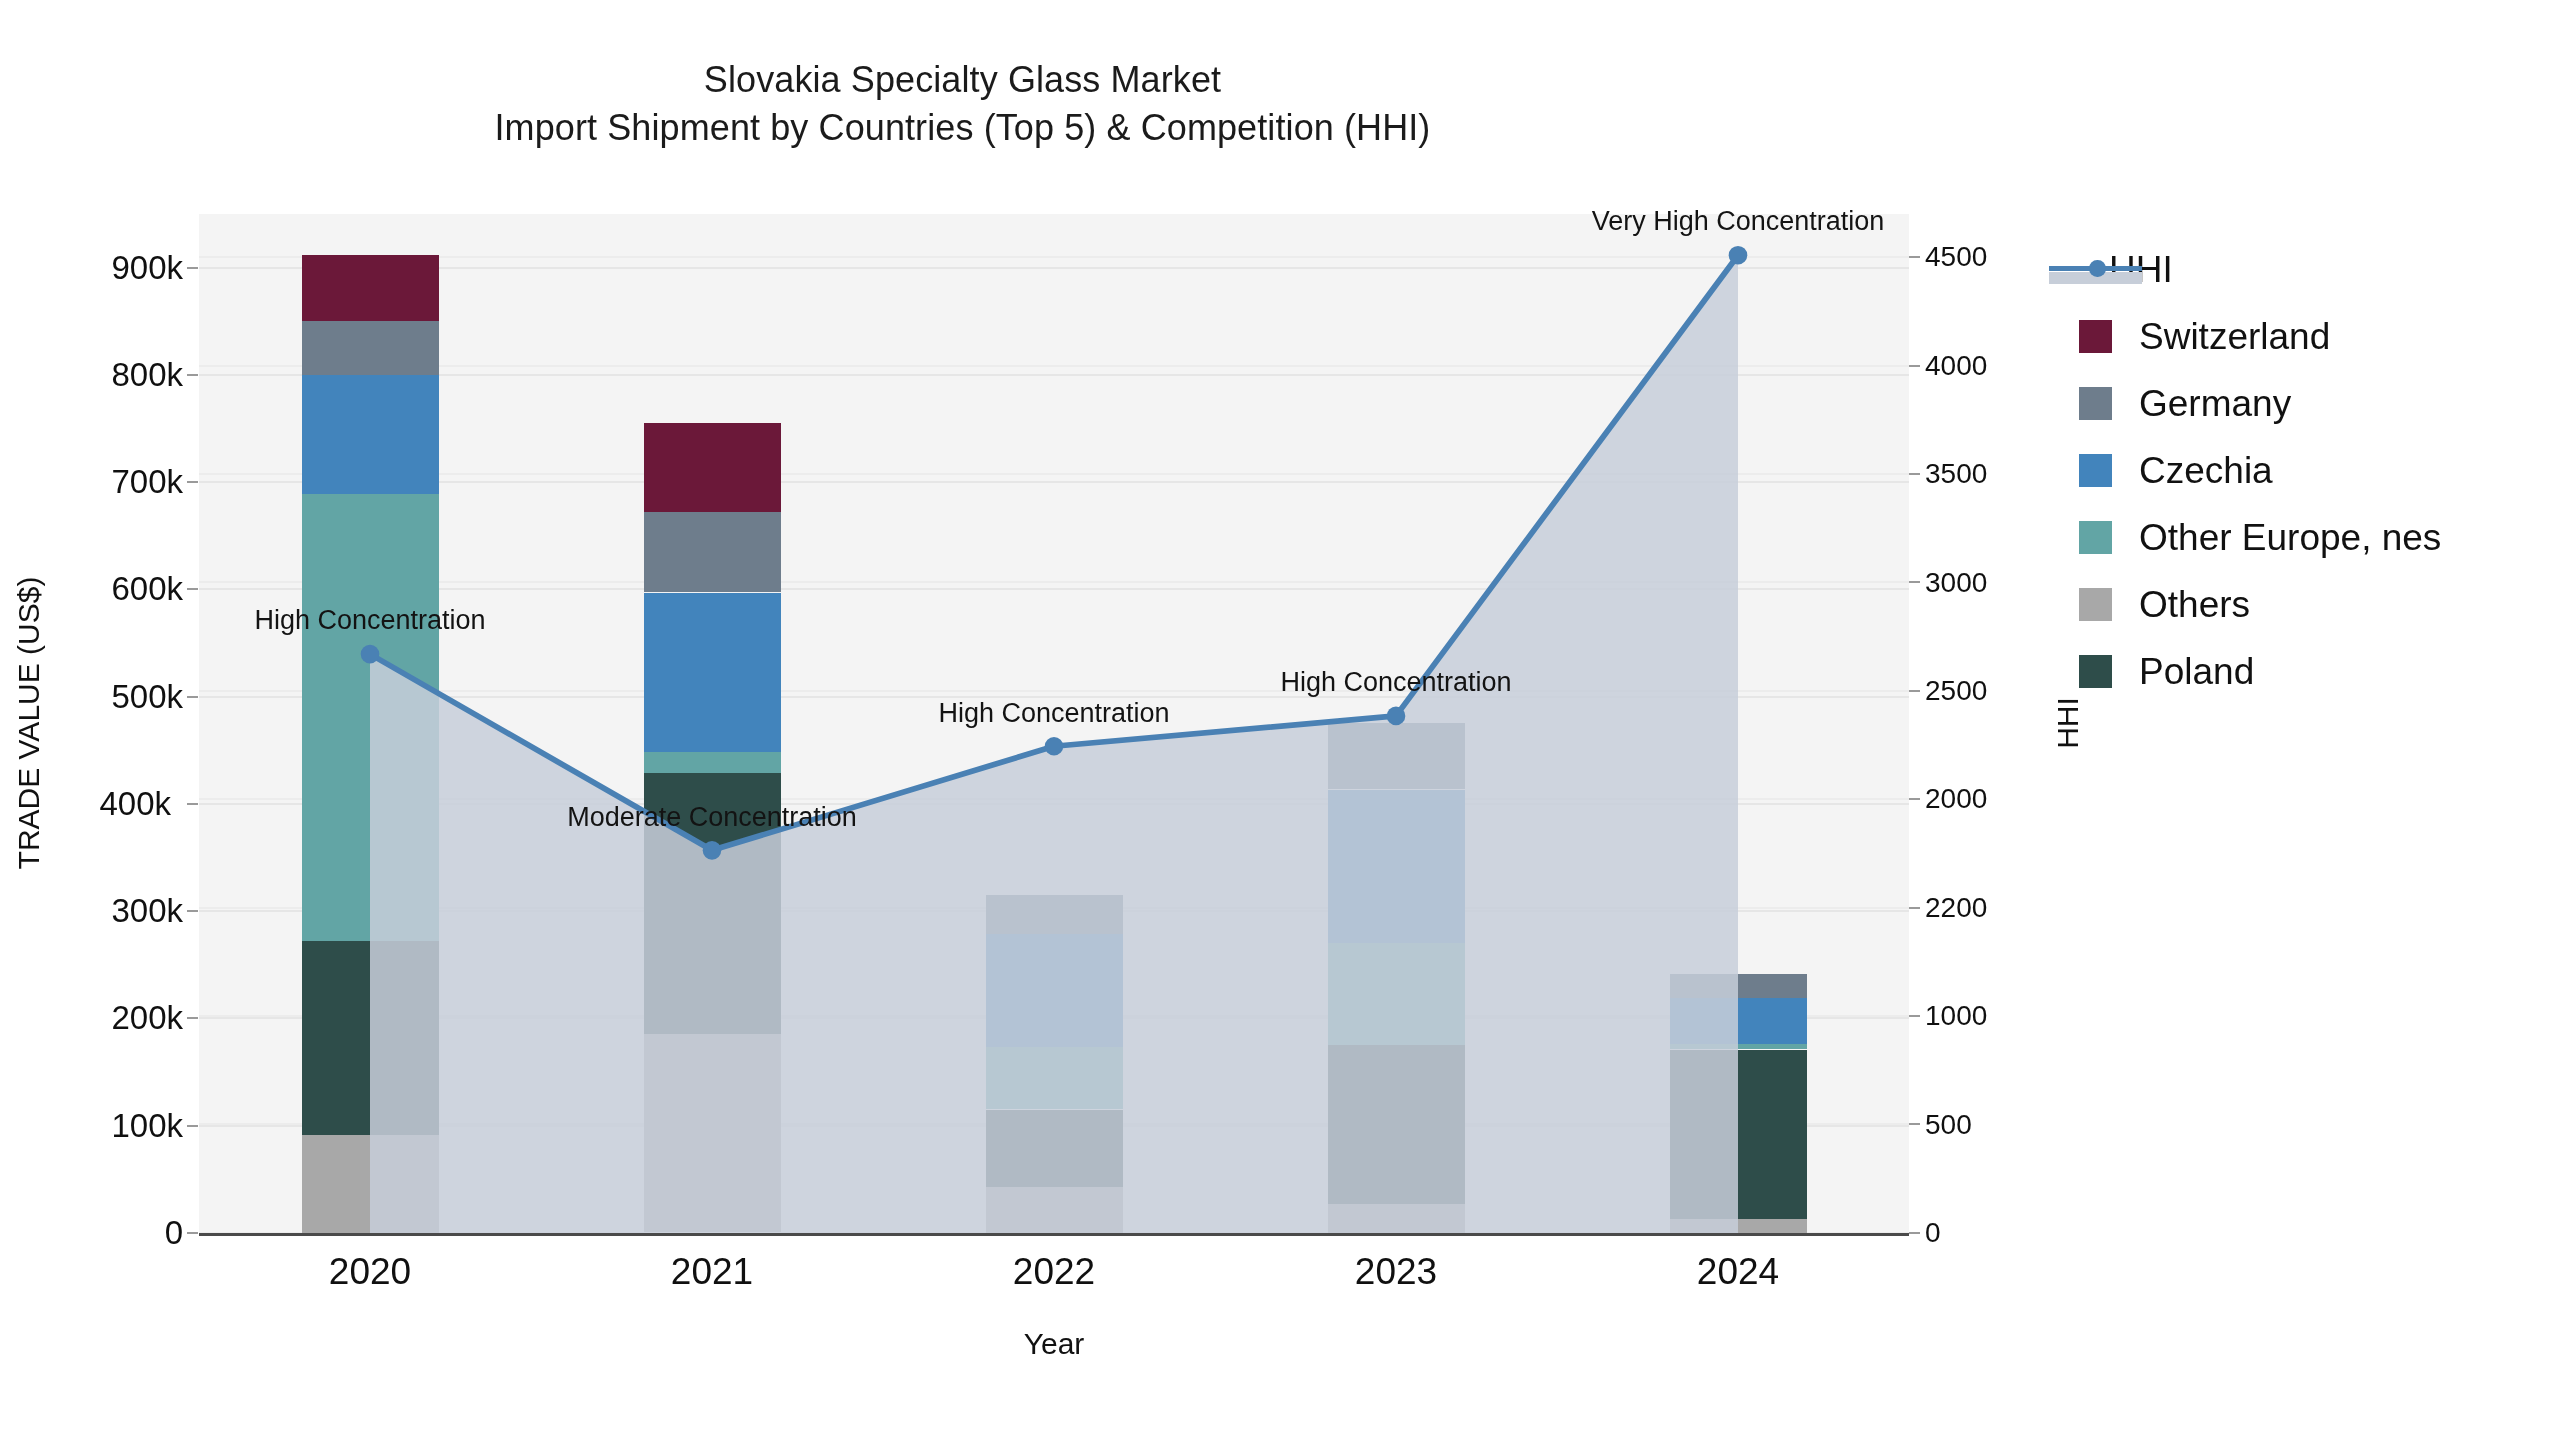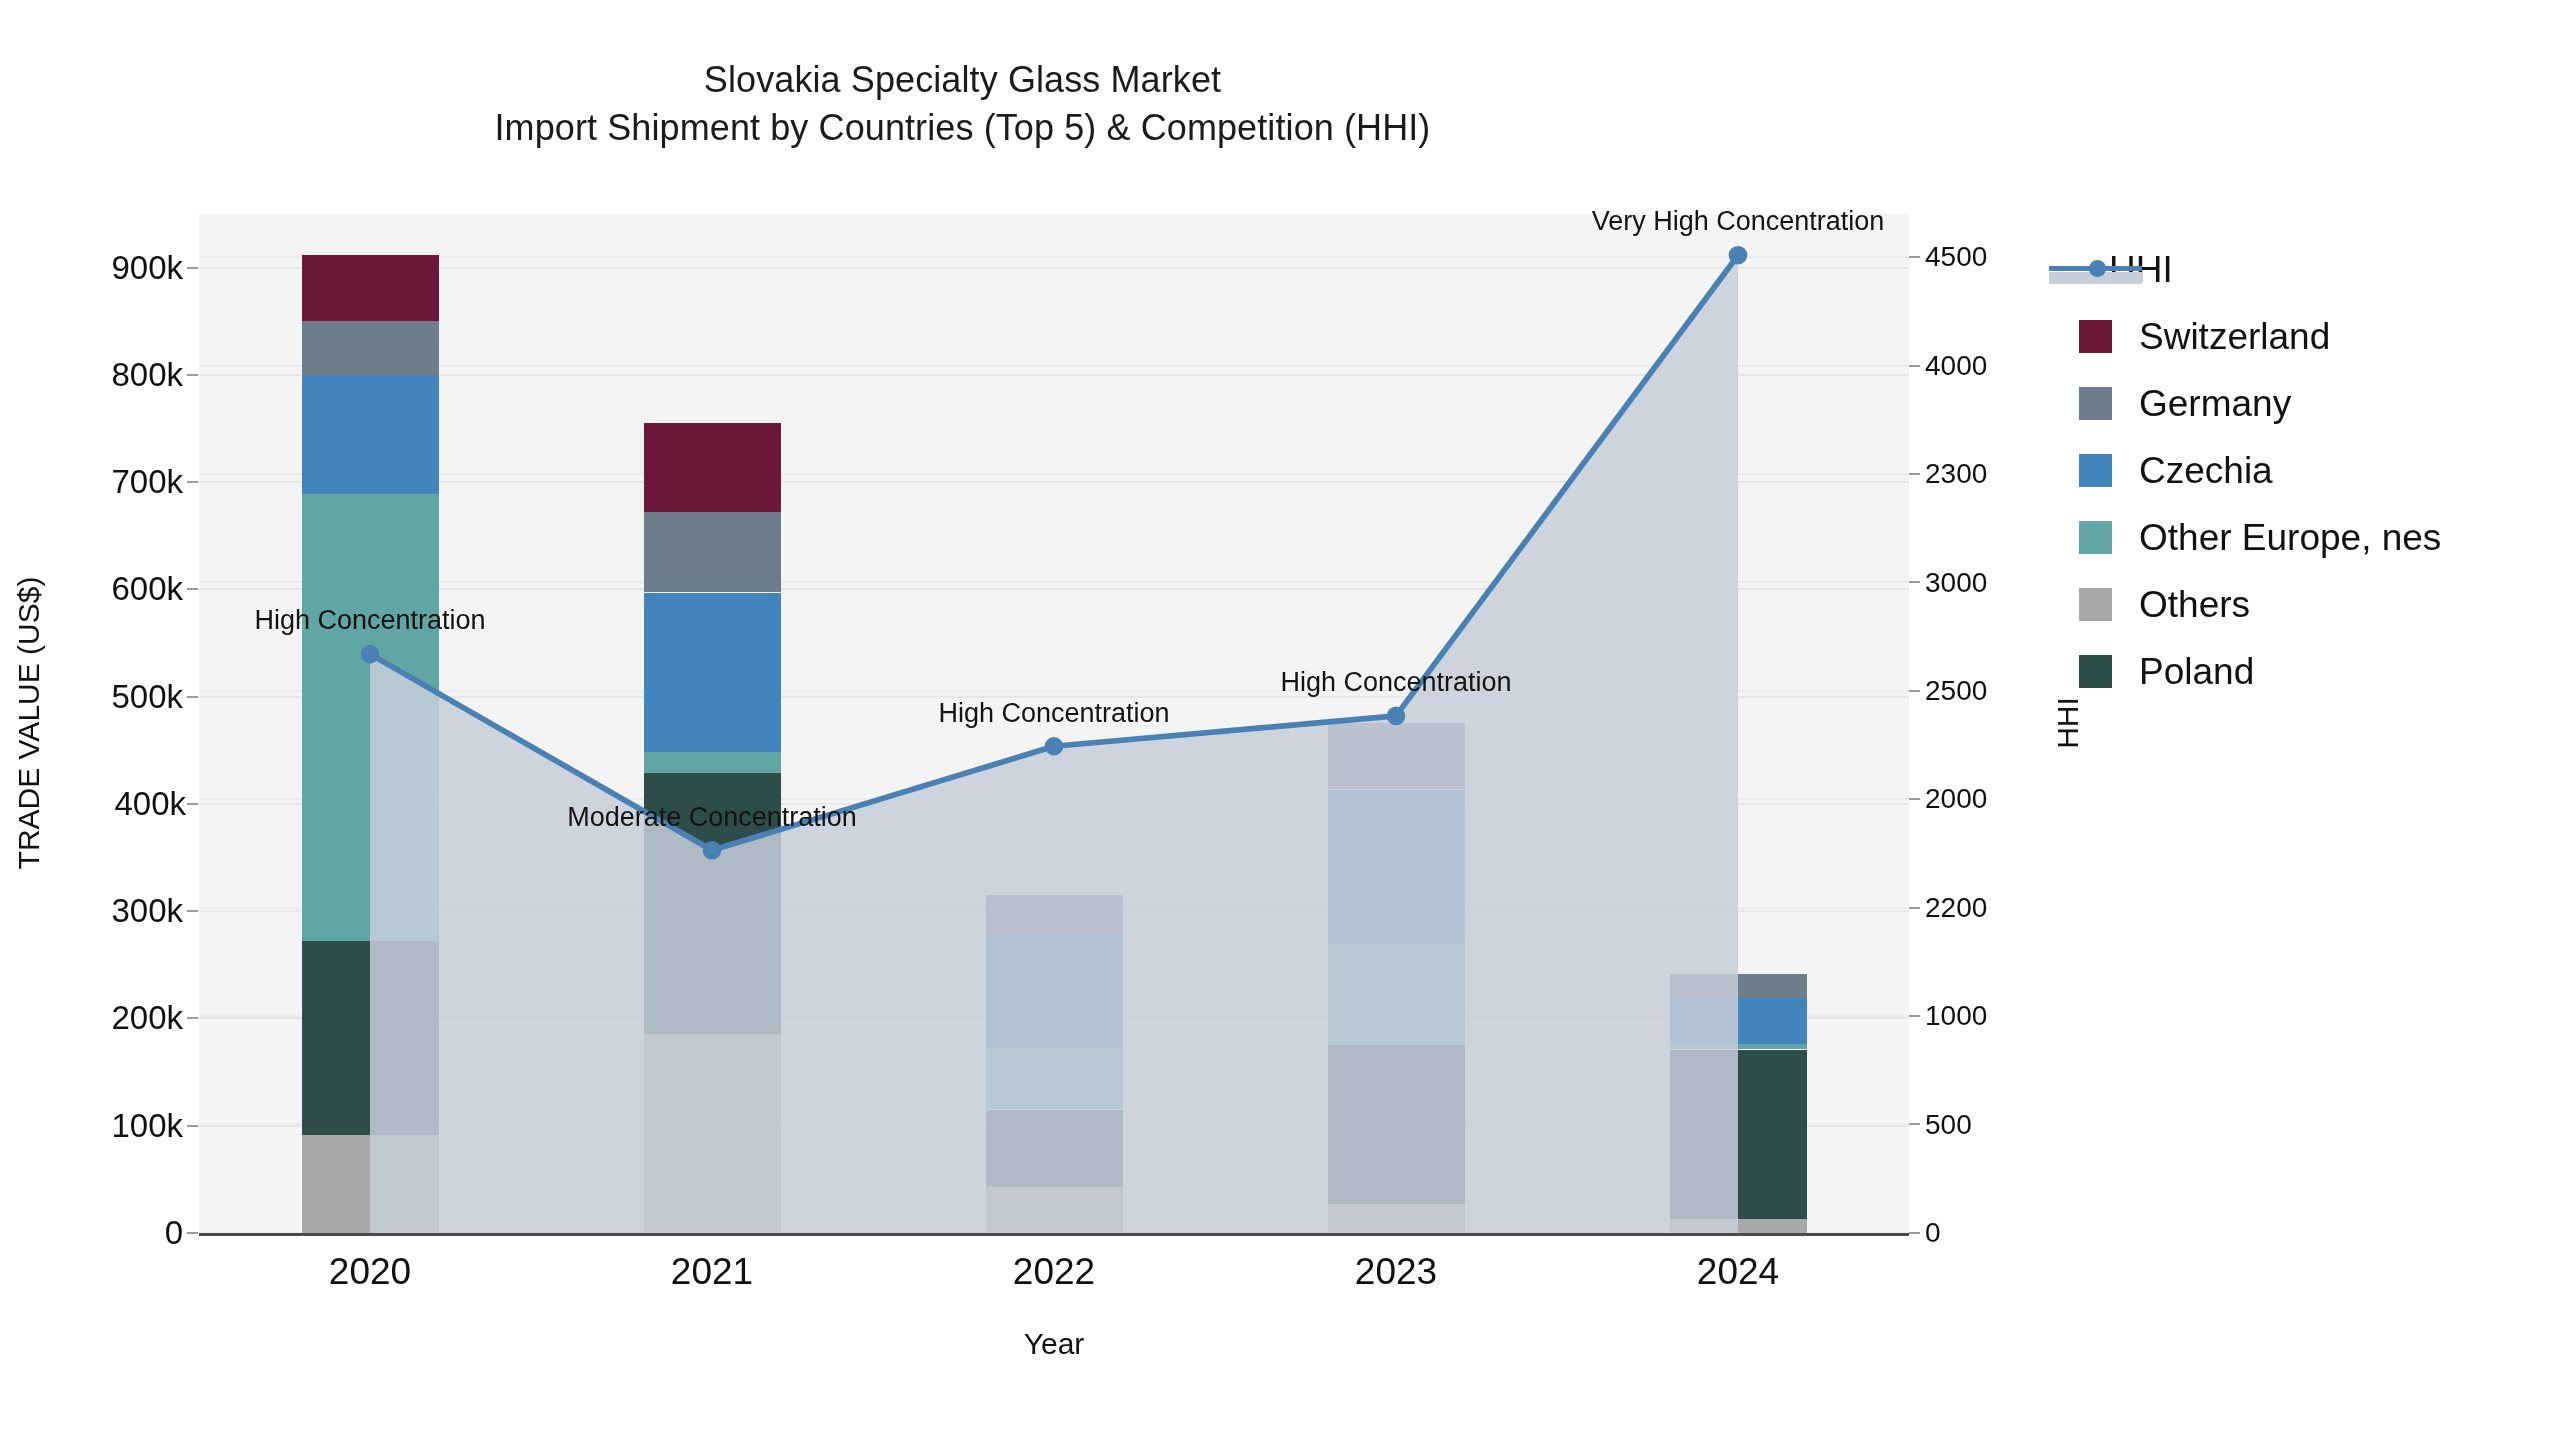--- a/index.html
+++ b/index.html
@@ -135,21 +135,21 @@
 
   <div id="ylabels-left">
       <div class="ylabel-left" style="left: 43px; width: 140px; top: 1233px;">0</div>
       <div class="tickmark" style="left: 187px; top: 1232px;"></div>
       <div class="ylabel-left" style="left: 43px; width: 140px; top: 1126px;">100k</div>
       <div class="tickmark" style="left: 187px; top: 1125px;"></div>
       <div class="ylabel-left" style="left: 43px; width: 140px; top: 1018px;">200k</div>
       <div class="tickmark" style="left: 187px; top: 1017px;"></div>
       <div class="ylabel-left" style="left: 43px; width: 140px; top: 911px;">300k</div>
       <div class="tickmark" style="left: 187px; top: 910px;"></div>
-      <div class="ylabel-left" style="left: 46px; width: 140px; top: 804px;">400k</div>
+      <div class="ylabel-left" style="left: 31px; width: 140px; top: 804px;">400k</div>
       <div class="tickmark" style="left: 187px; top: 803px;"></div>
       <div class="ylabel-left" style="left: 43px; width: 140px; top: 697px;">500k</div>
       <div class="tickmark" style="left: 187px; top: 696px;"></div>
       <div class="ylabel-left" style="left: 43px; width: 140px; top: 589px;">600k</div>
       <div class="tickmark" style="left: 187px; top: 588px;"></div>
       <div class="ylabel-left" style="left: 43px; width: 140px; top: 482px;">700k</div>
       <div class="tickmark" style="left: 187px; top: 481px;"></div>
       <div class="ylabel-left" style="left: 43px; width: 140px; top: 375px;">800k</div>
       <div class="tickmark" style="left: 187px; top: 374px;"></div>
       <div class="ylabel-left" style="left: 43px; width: 140px; top: 268px;">900k</div>
@@ -163,21 +163,21 @@
       <div class="ylabel-right" style="left: 1925px; top: 1016px;">1000</div>
       <div class="tickmark" style="left: 1909px; top: 1015px;"></div>
       <div class="ylabel-right" style="left: 1925px; top: 908px;">2200</div>
       <div class="tickmark" style="left: 1909px; top: 907px;"></div>
       <div class="ylabel-right" style="left: 1925px; top: 799px;">2000</div>
       <div class="tickmark" style="left: 1909px; top: 798px;"></div>
       <div class="ylabel-right" style="left: 1925px; top: 691px;">2500</div>
       <div class="tickmark" style="left: 1909px; top: 690px;"></div>
       <div class="ylabel-right" style="left: 1925px; top: 583px;">3000</div>
       <div class="tickmark" style="left: 1909px; top: 581px;"></div>
-      <div class="ylabel-right" style="left: 1925px; top: 474px;">2300</div>
+      <div class="ylabel-right" style="left: 1925px; top: 474px;">3500</div>
       <div class="tickmark" style="left: 1909px; top: 473px;"></div>
       <div class="ylabel-right" style="left: 1925px; top: 366px;">4000</div>
       <div class="tickmark" style="left: 1909px; top: 365px;"></div>
       <div class="ylabel-right" style="left: 1925px; top: 257px;">4500</div>
       <div class="tickmark" style="left: 1909px; top: 256px;"></div>
     </div>
   <div id="xlabels">
       <div class="xtick" style="left: 370px;">2020</div>
       <div class="xtick" style="left: 712px;">2021</div>
       <div class="xtick" style="left: 1054px;">2022</div>

